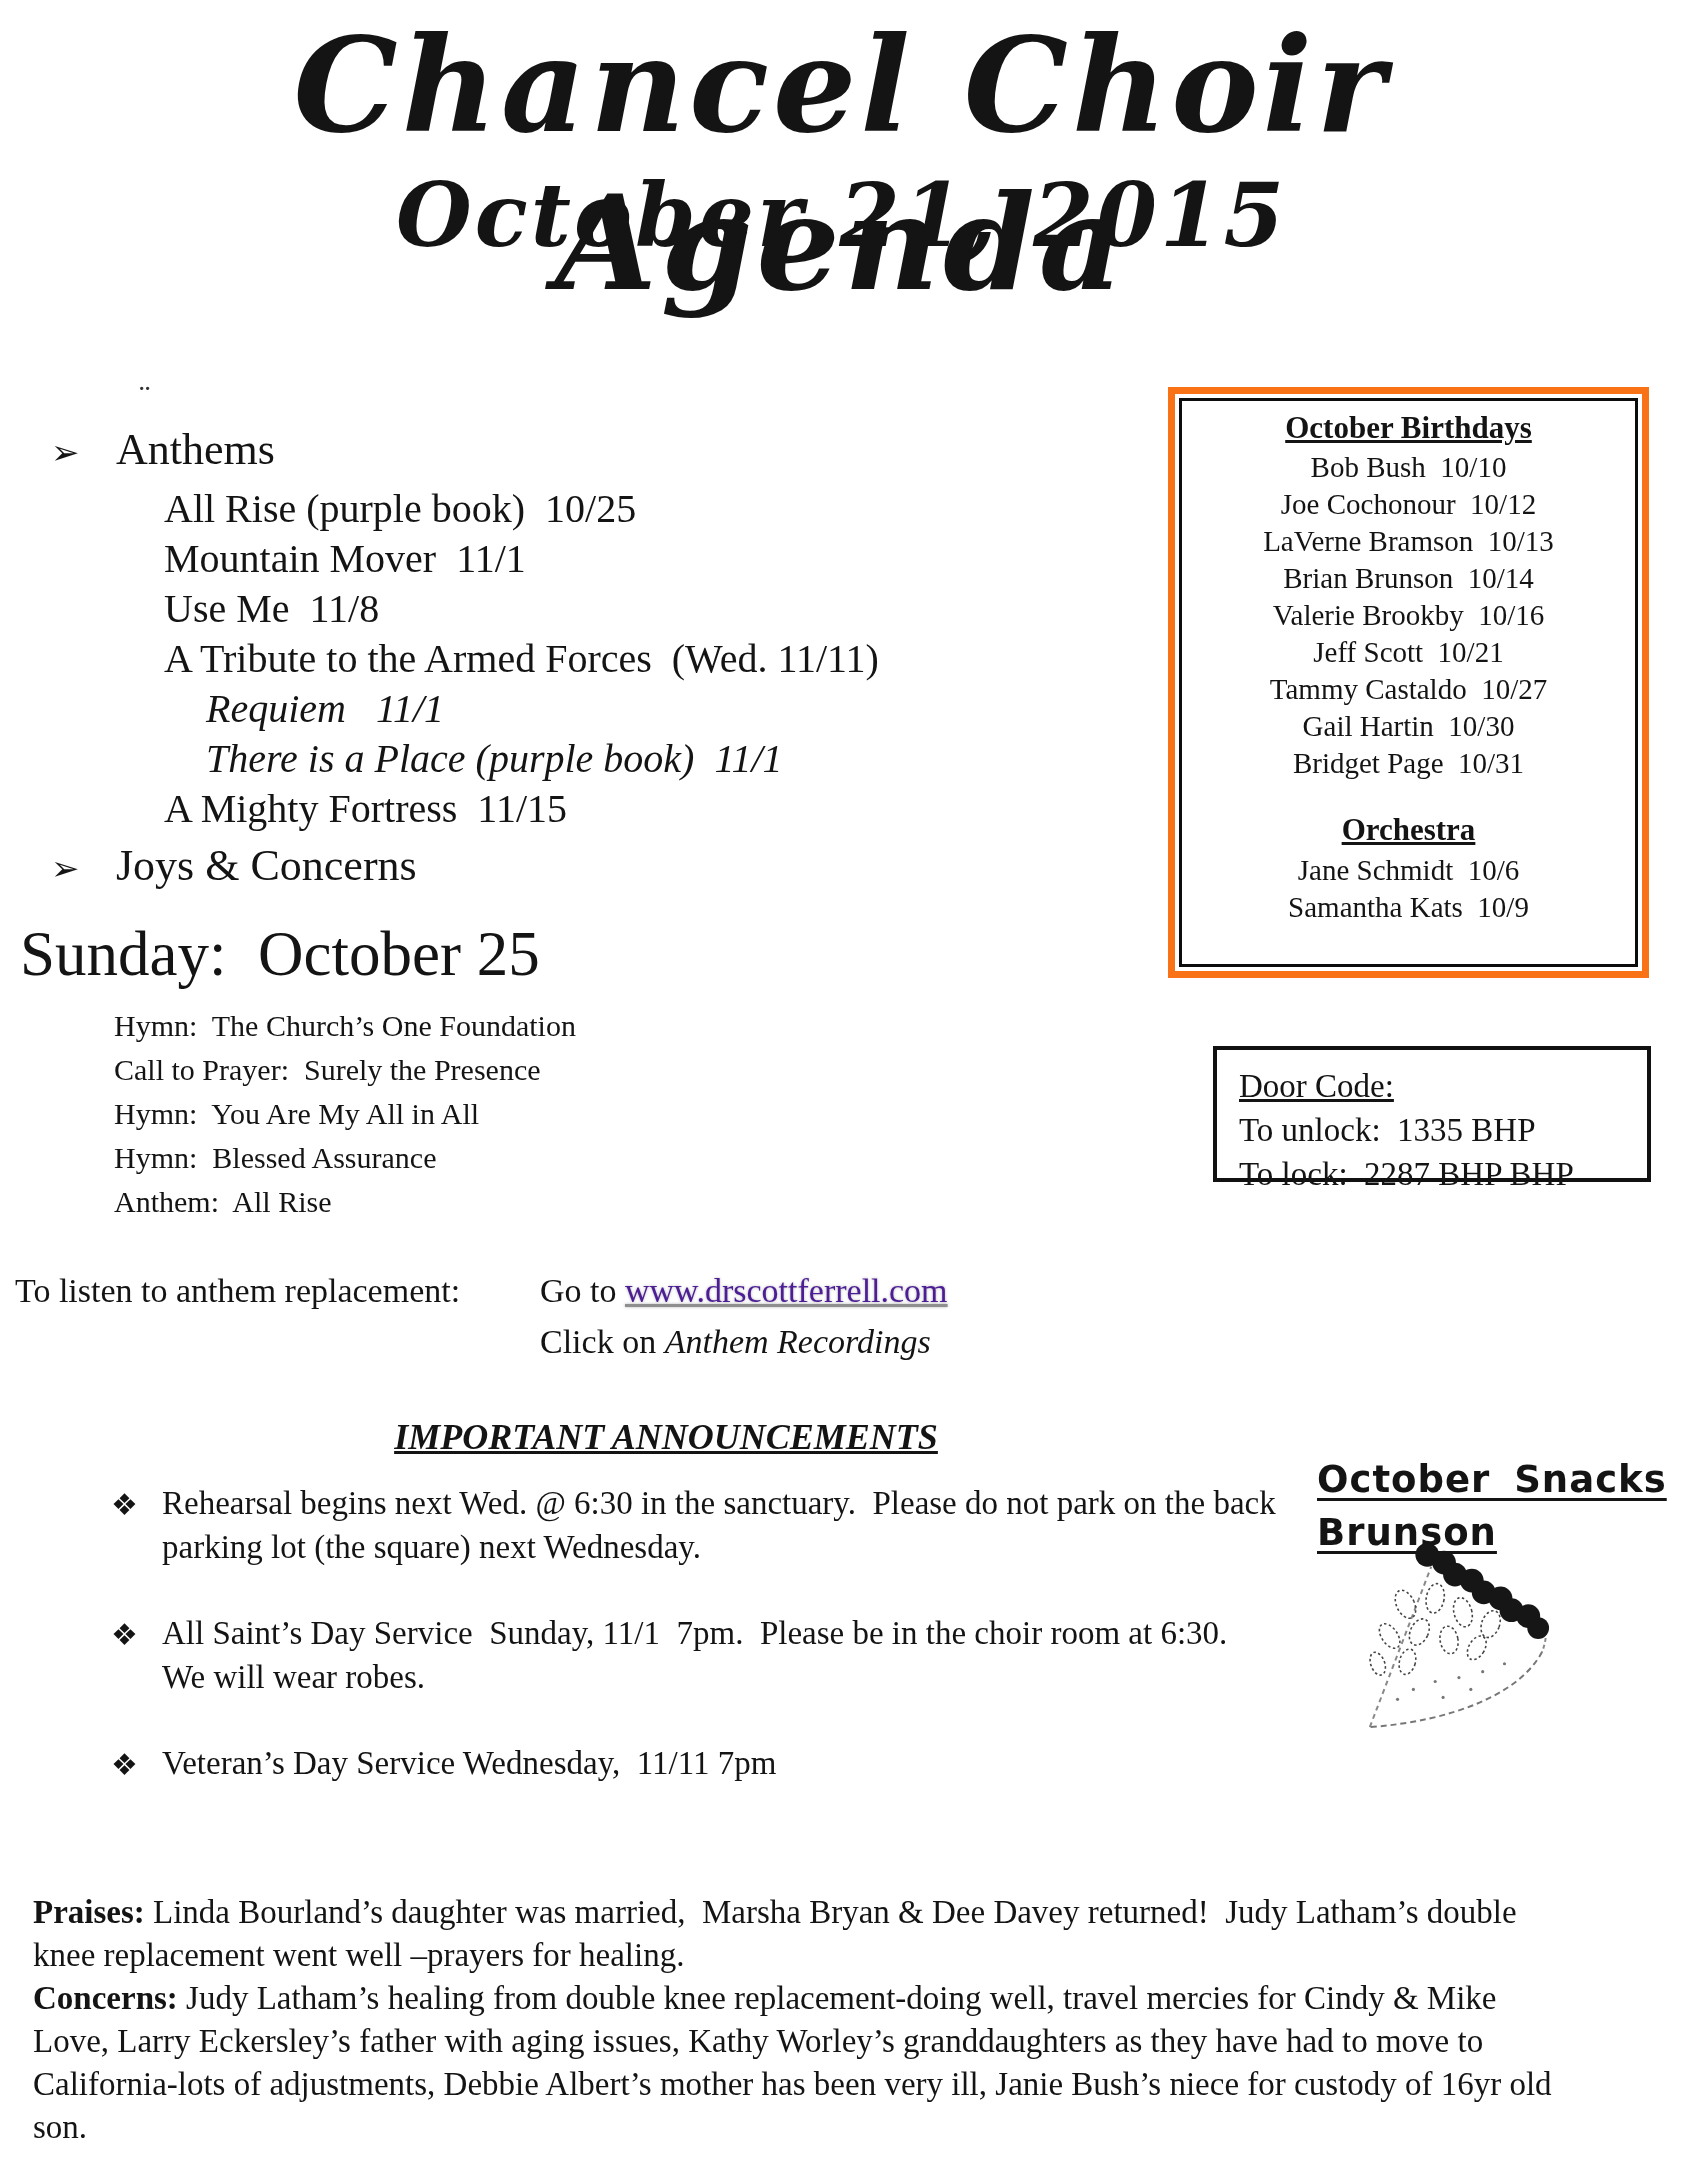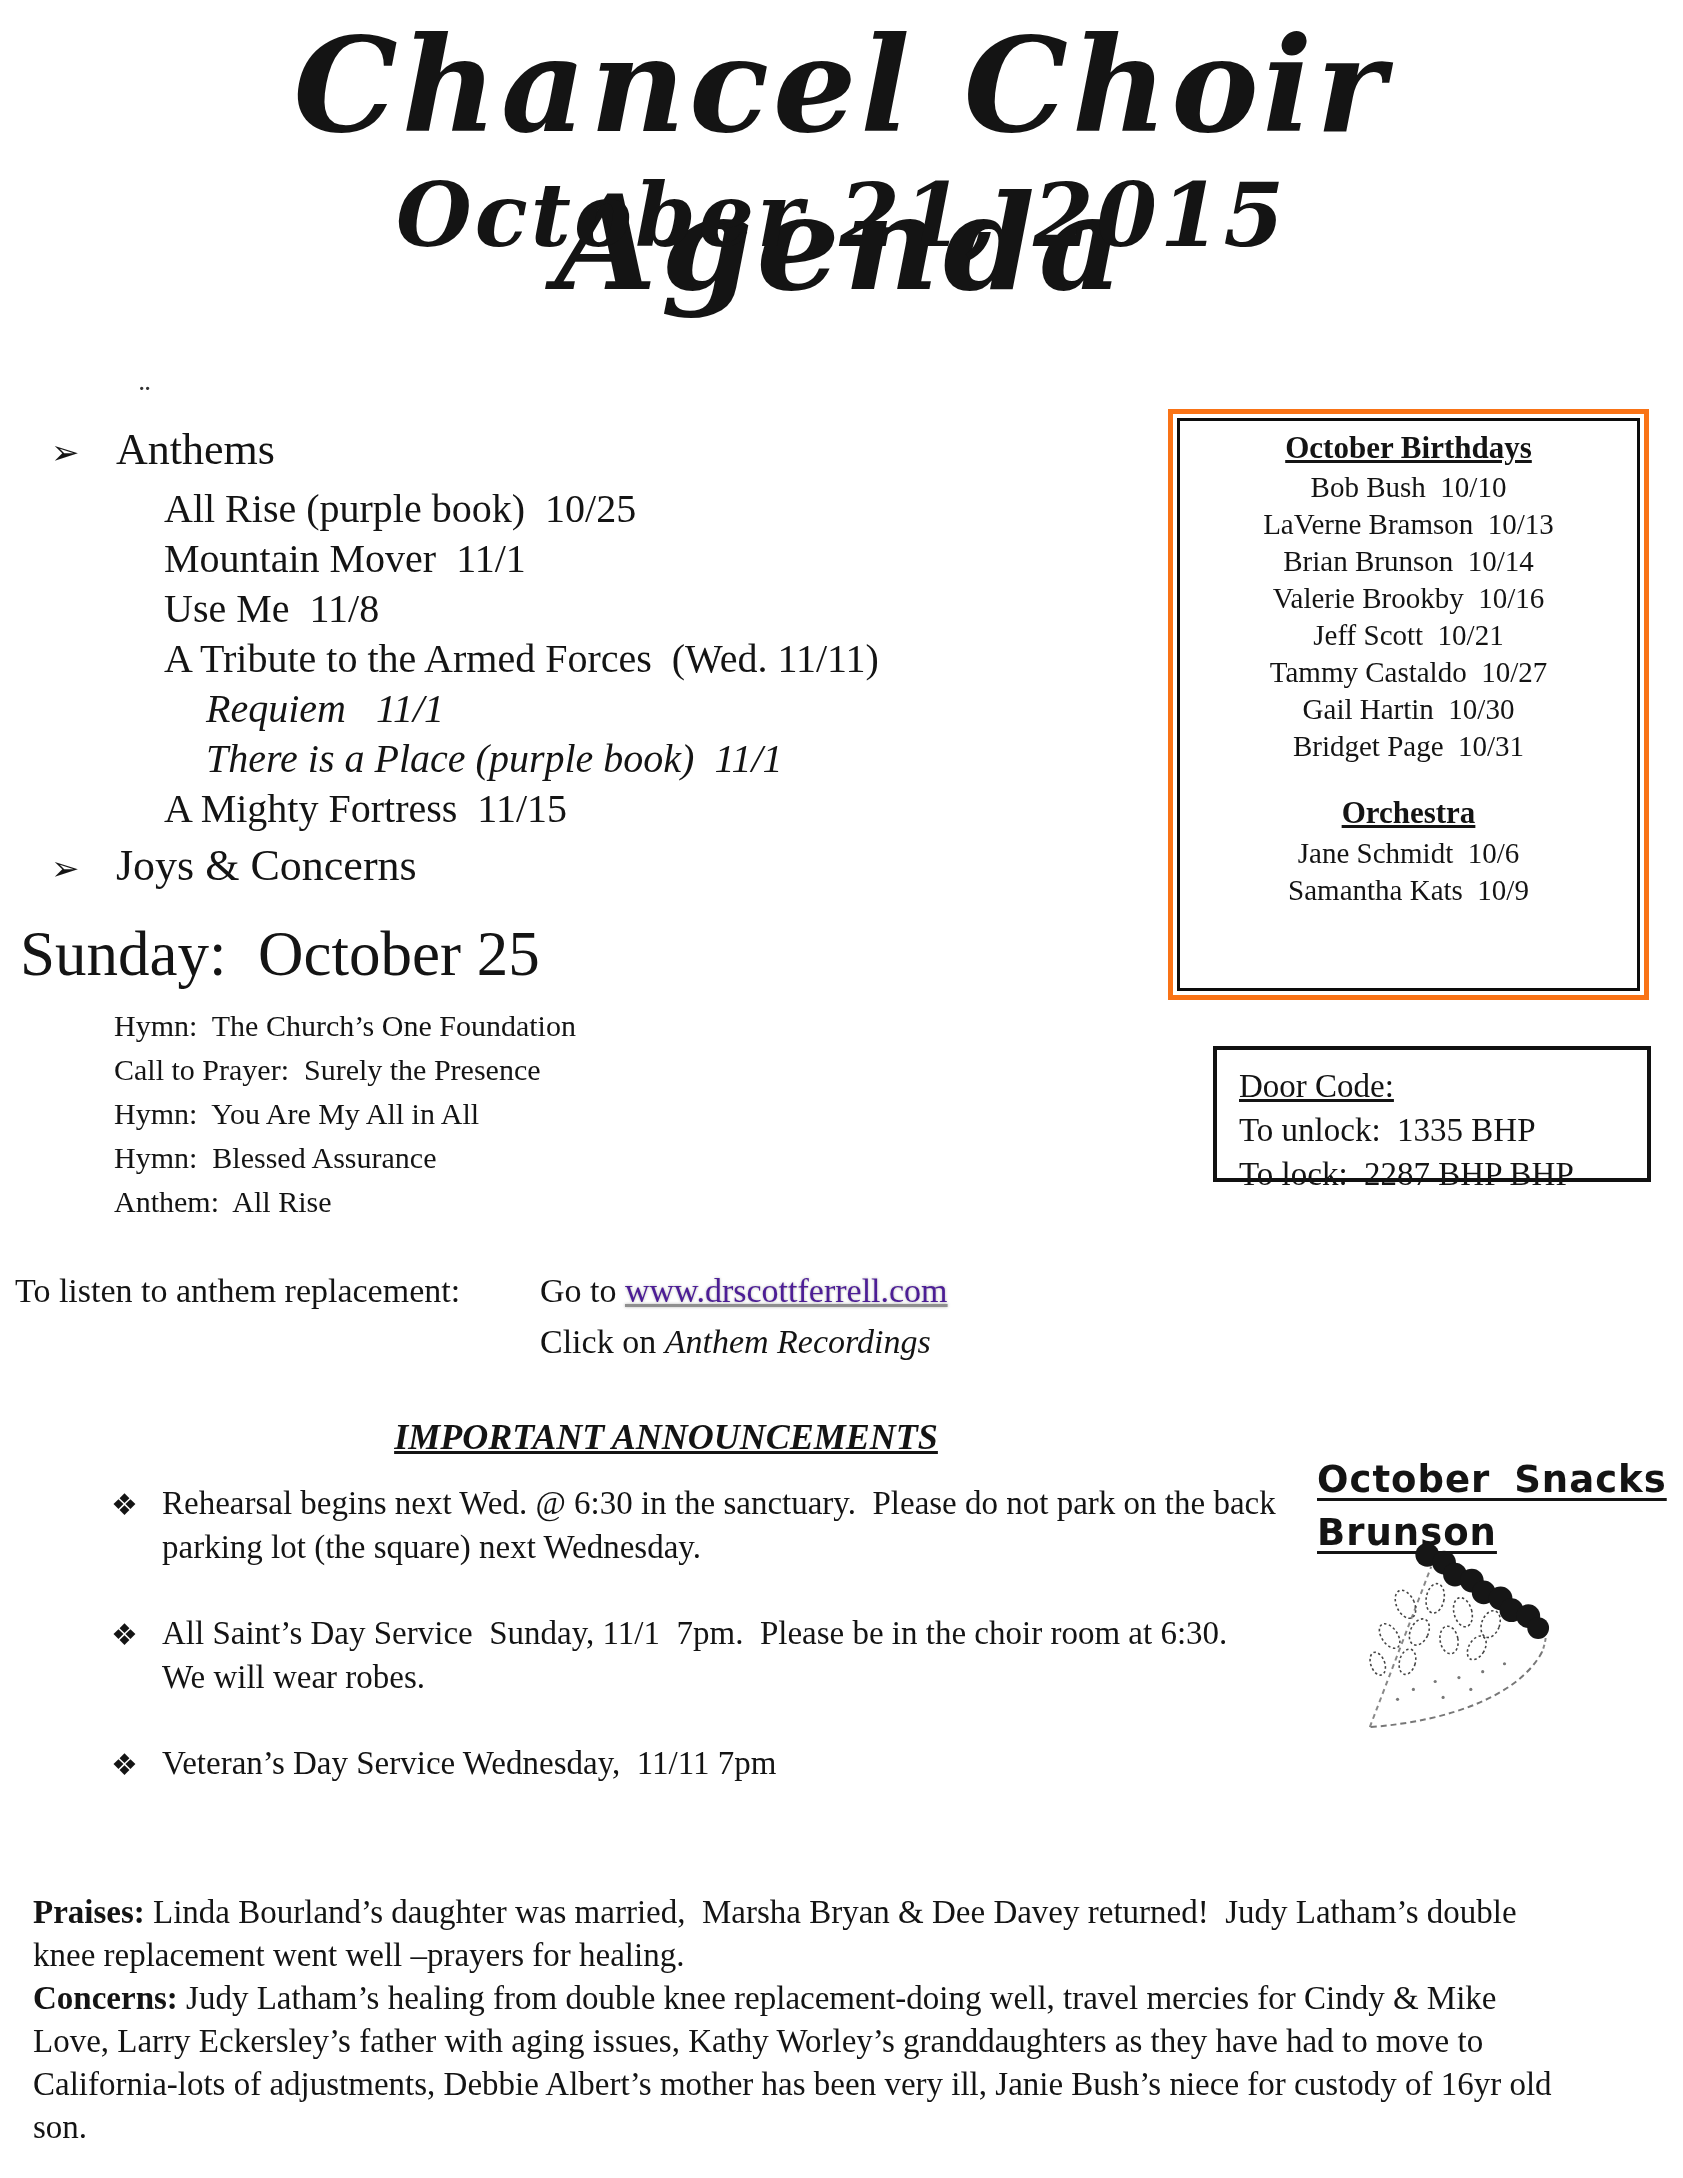--- a/index.html
+++ b/index.html
@@ -33,22 +33,22 @@
   .anthem.indent{margin-left:42px;}
   .joys{margin-top:6px;}
 
   
   .sunday{position:absolute; left:20px; top:917px; width:891px;}
   .sunday-heading{font-size:63px; line-height:75px;}
   .sunday-lines{margin-left:94px; margin-top:12px; font-size:30px; line-height:44px;}
 
   
   .bday-outer{
-    position:absolute; left:1168px; top:409px; width:481px; height:591px;
-    border:5px solid #f97316; box-sizing:border-box; background:#fff;
+    position:absolute; left:1168px; top:387px; width:481px; height:591px;
+    border:7px solid #f97316; box-sizing:border-box; background:#fff;
   }
   .bday-inner{
     position:absolute; left:4px; top:4px; right:4px; bottom:4px;
     border:3px solid #0c0c0c; text-align:center;
   }
   .bday-title{margin-top:10px; font-size:31px; line-height:34px; font-weight:700; text-decoration:underline;}
   .bday-list{margin-top:4px; font-size:29px; line-height:37px;}
   .orch-title{margin-top:30px; font-size:31px; line-height:36px; font-weight:700; text-decoration:underline;}
 
   
@@ -134,20 +134,21 @@
       <div class="t">Hymn:  Blessed Assurance</div>
       <div class="t">Anthem:  All Rise</div>
     </div>
   </div>
 
   <div class="bday-outer">
     <div class="bday-inner">
       <div class="bday-title t">October Birthdays</div>
       <div class="bday-list">
         <div class="t">Bob Bush  10/10</div>
+        <div class="t">Joe Cochonour  10/12</div>
         <div class="t">LaVerne Bramson  10/13</div>
         <div class="t">Brian Brunson  10/14</div>
         <div class="t">Valerie Brookby  10/16</div>
         <div class="t">Jeff Scott  10/21</div>
         <div class="t">Tammy Castaldo  10/27</div>
         <div class="t">Gail Hartin  10/30</div>
         <div class="t">Bridget Page  10/31</div>
       </div>
       <div class="orch-title t">Orchestra</div>
       <div class="bday-list">

